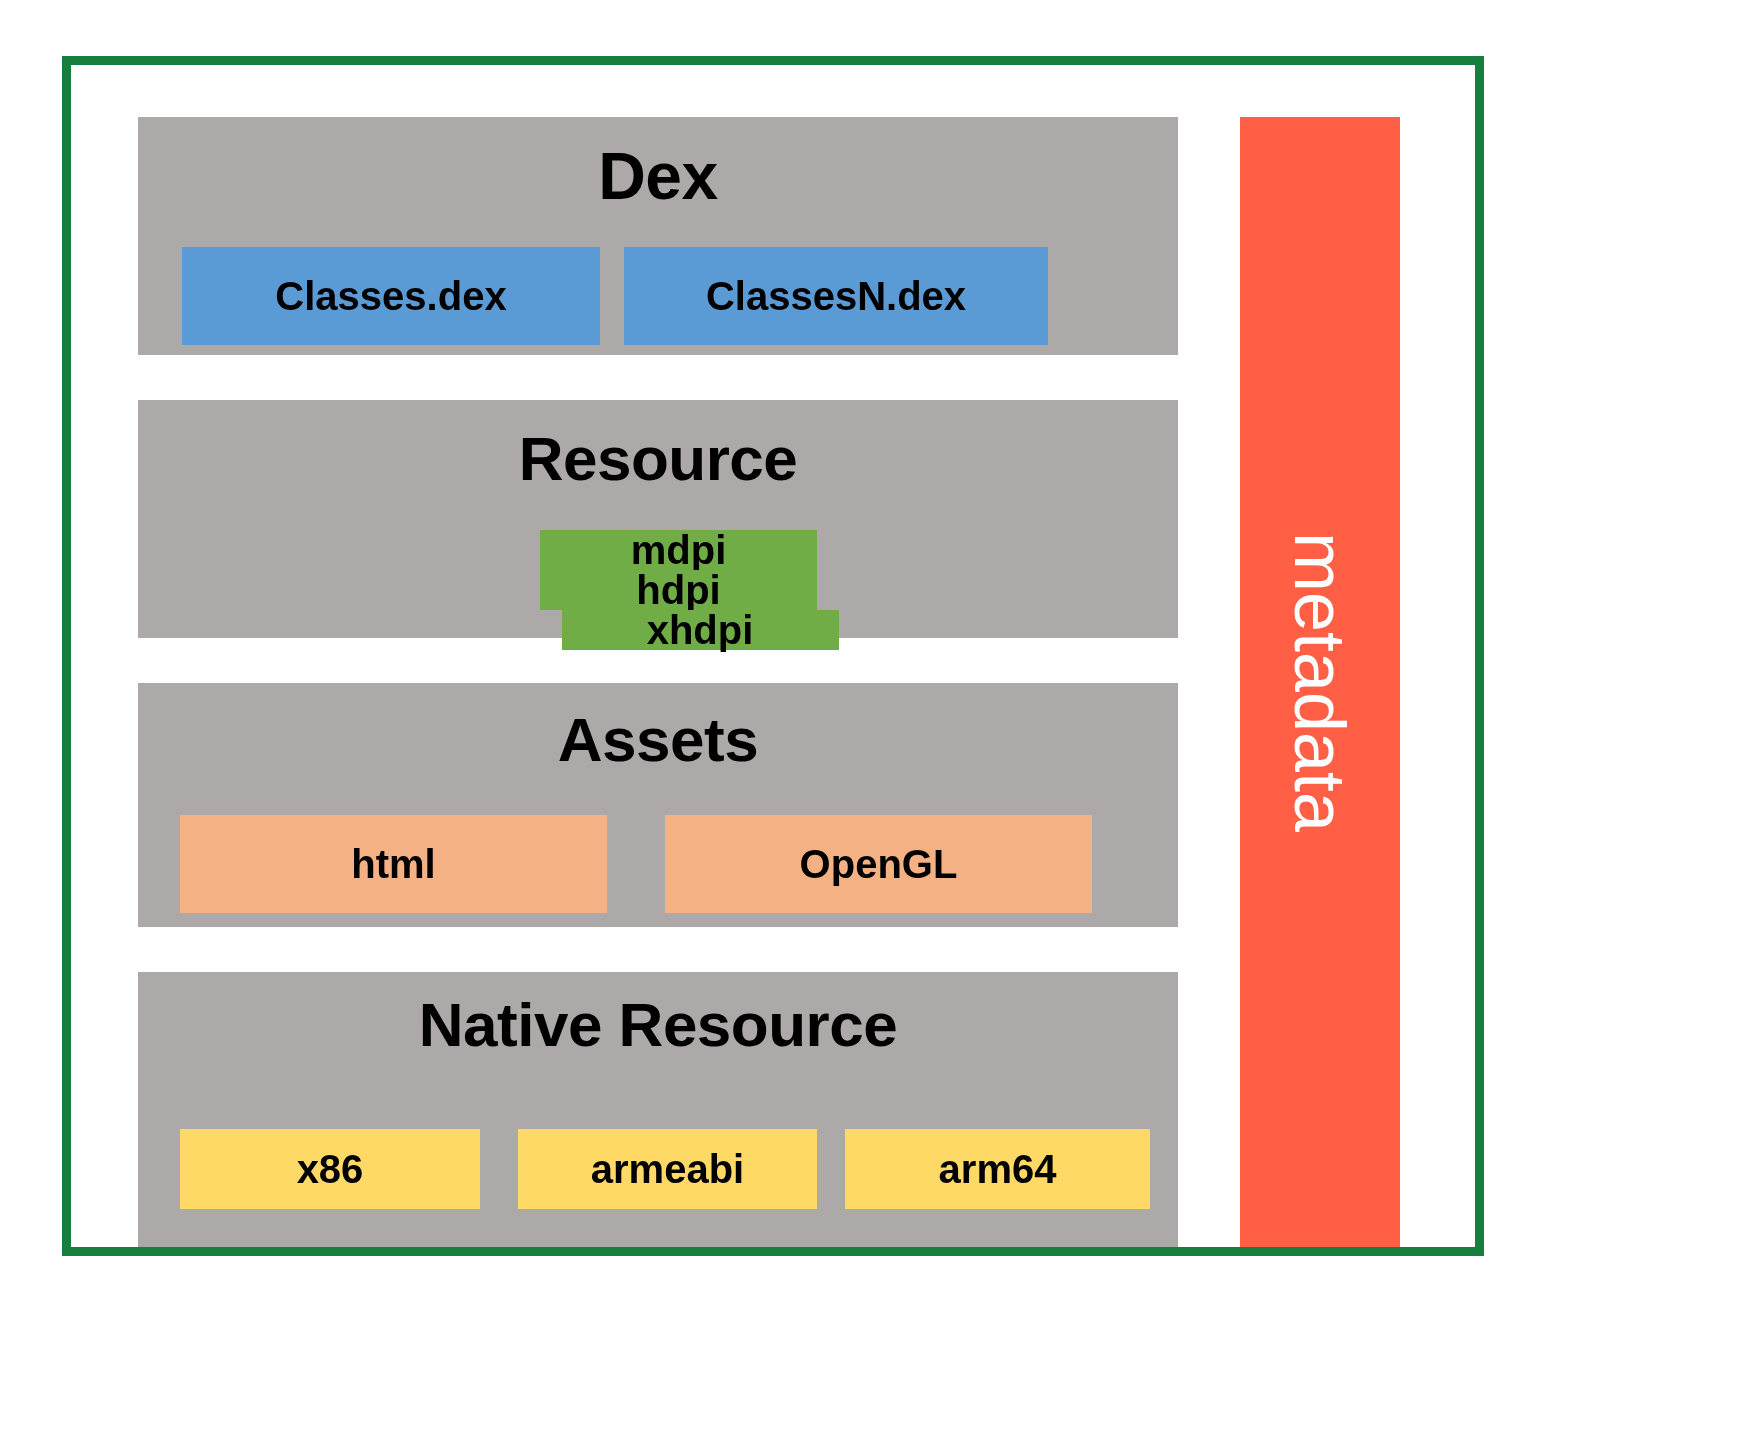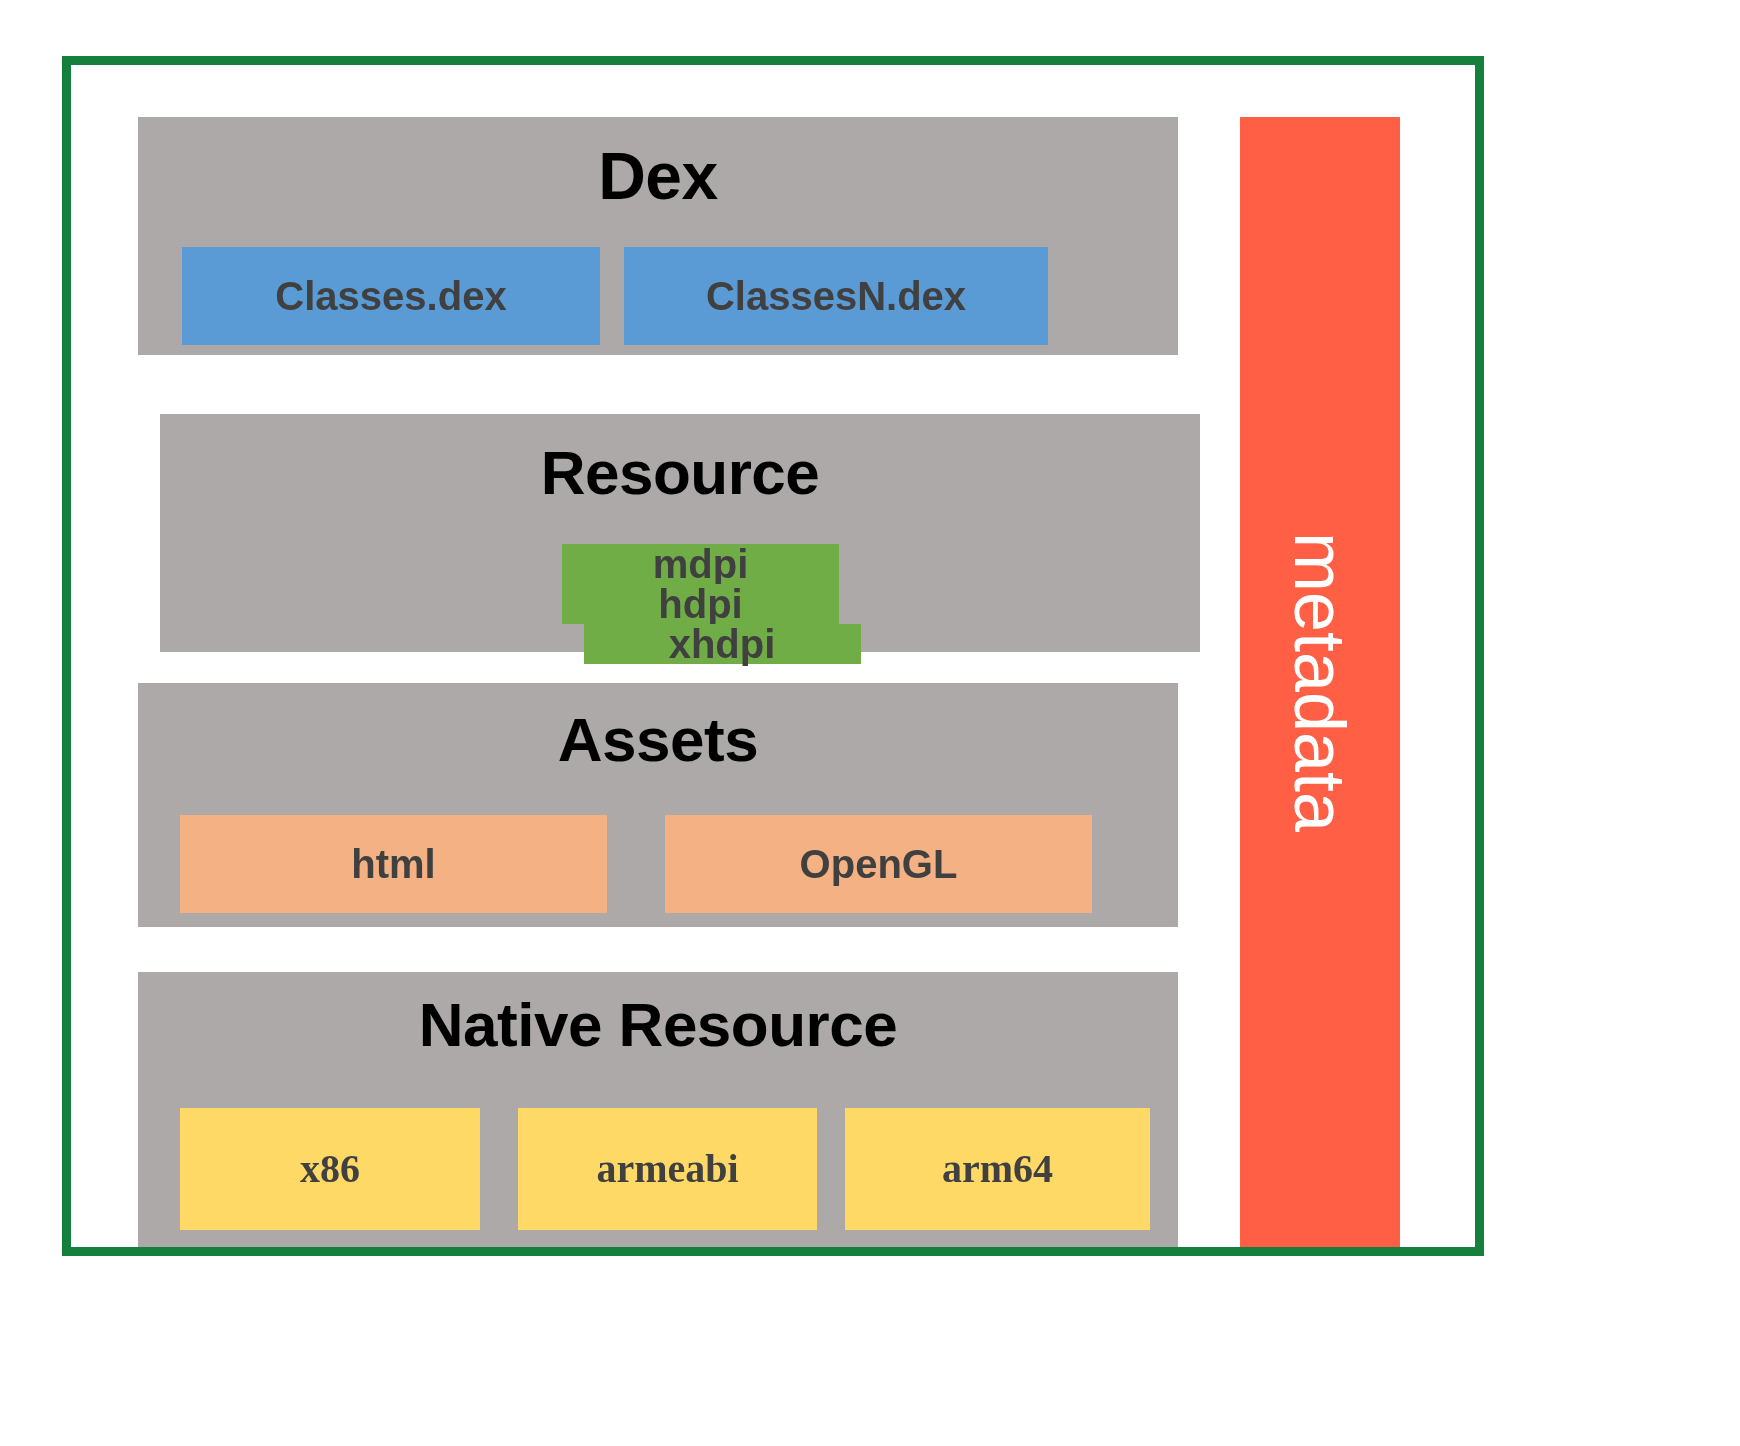--- a/index.html
+++ b/index.html
@@ -68,58 +68,58 @@
     left: 0;
     width: 1040px;
     display: flex;
     align-items: center;
   }
 
   .child-box {
     display: flex;
     align-items: center;
     justify-content: center;
-    color: #404040;
+    color: #000000;
     font-weight: bold;
     font-size: 40px;
     line-height: 1;
     box-sizing: border-box;
     white-space: nowrap;
   }
 
   
   #section-dex { top: 0px; height: 238px; }
   #section-dex .section-title { top: 26px; font-size: 66px; }
   #section-dex .children-row { top: 130px; height: 98px; padding-left: 44px; }
   #section-dex .child-box { height: 98px; }
   #dex-child-0 { width: 418px; margin-right: 24px; }
   #dex-child-1 { width: 424px; }
 
   
-  #section-resource { top: 297px; height: 238px; margin-left: 22px; }
+  #section-resource { top: 283px; height: 238px; }
   #section-resource .section-title { top: 28px; }
   #section-resource .children-row { top: 130px; height: 95px; padding-left: 42px; flex-direction: column; }
   #section-resource .child-box { height: 95px; }
   #res-child-0 { width: 277px; margin-right: 43px; }
   #res-child-1 { width: 277px; margin-right: 43px; }
   #res-child-2 { width: 277px; }
 
   
   #section-assets { top: 566px; height: 244px; }
   #section-assets .section-title { top: 26px; }
   #section-assets .children-row { top: 132px; height: 98px; padding-left: 42px; }
   #section-assets .child-box { height: 98px; }
   #ass-child-0 { width: 427px; margin-right: 58px; }
   #ass-child-1 { width: 427px; }
 
   
   #section-native { top: 855px; height: 275px; }
   #section-native .section-title { top: 22px; }
   #section-native .children-row { top: 148px; height: 98px; padding-left: 42px; }
-  #section-native .child-box { height: 122px; font-family: Liberation Serif, serif; }
+  #section-native .child-box { height: 80px; }
   #nat-child-0 { width: 300px; margin-right: 38px; }
   #nat-child-1 { width: 299px; margin-right: 28px; }
   #nat-child-2 { width: 305px; }
 
   
   #metadata-bar {
     position: absolute;
     left: 1169px;
     top: 52px;
     width: 160px;

